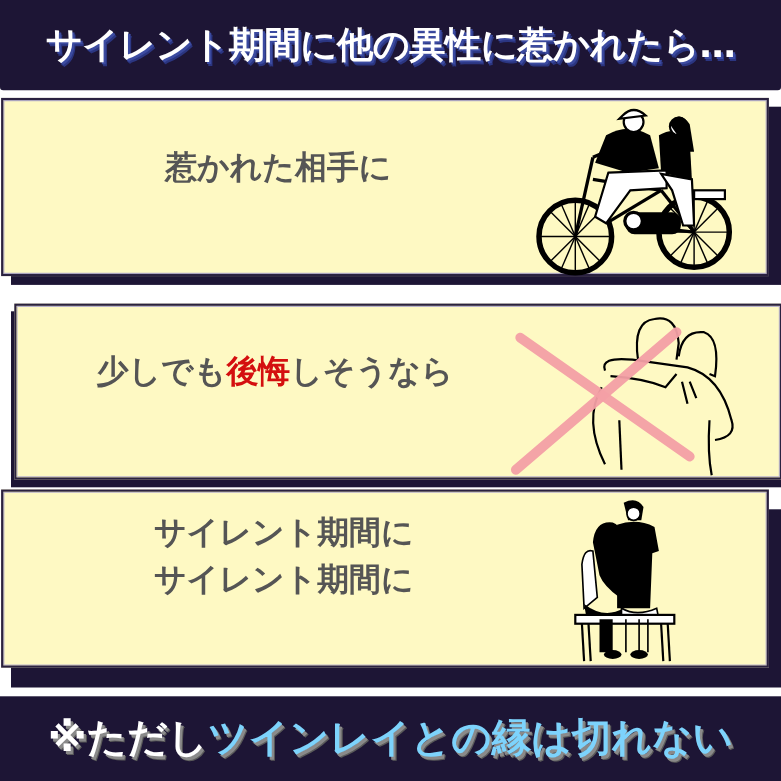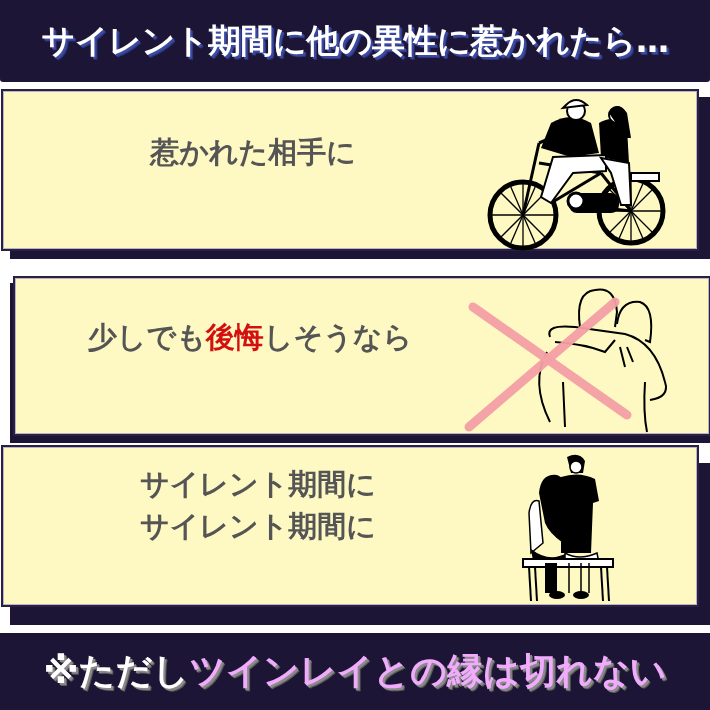--- a/index.html
+++ b/index.html
@@ -36,21 +36,21 @@
     .footer-bar {
       position: absolute; left: 0; top: 633px; width: 710px; height: 77px;
       background: #1d1535;
       display: flex; align-items: center; justify-content: center;
     }
     .footer-text {
       font-size: 36px; font-weight: bold; white-space: nowrap;
       text-shadow: 2px 2px 0 #8a8a8a, 3px 3px 0 #5a5a5a;
     }
     .footer-white { color: #ffffff; margin-top: 20px; }
-    .footer-yellow { color: #f0abfc; margin-top: 31px; }
+    .footer-yellow { color: #7dd3fc; margin-top: 31px; }
   </style>
 </head>
 <body>
 
 <div class="header-bar">
   <span class="header-title">サイレント期間に他の異性に惹かれたら…</span>
 </div>
 
 <div class="panel-shadow" style="left:10px; top:97px; width:702px; height:162px;"></div>
 <div class="panel" style="left:1px; top:89px; width:698px; height:162px;">

